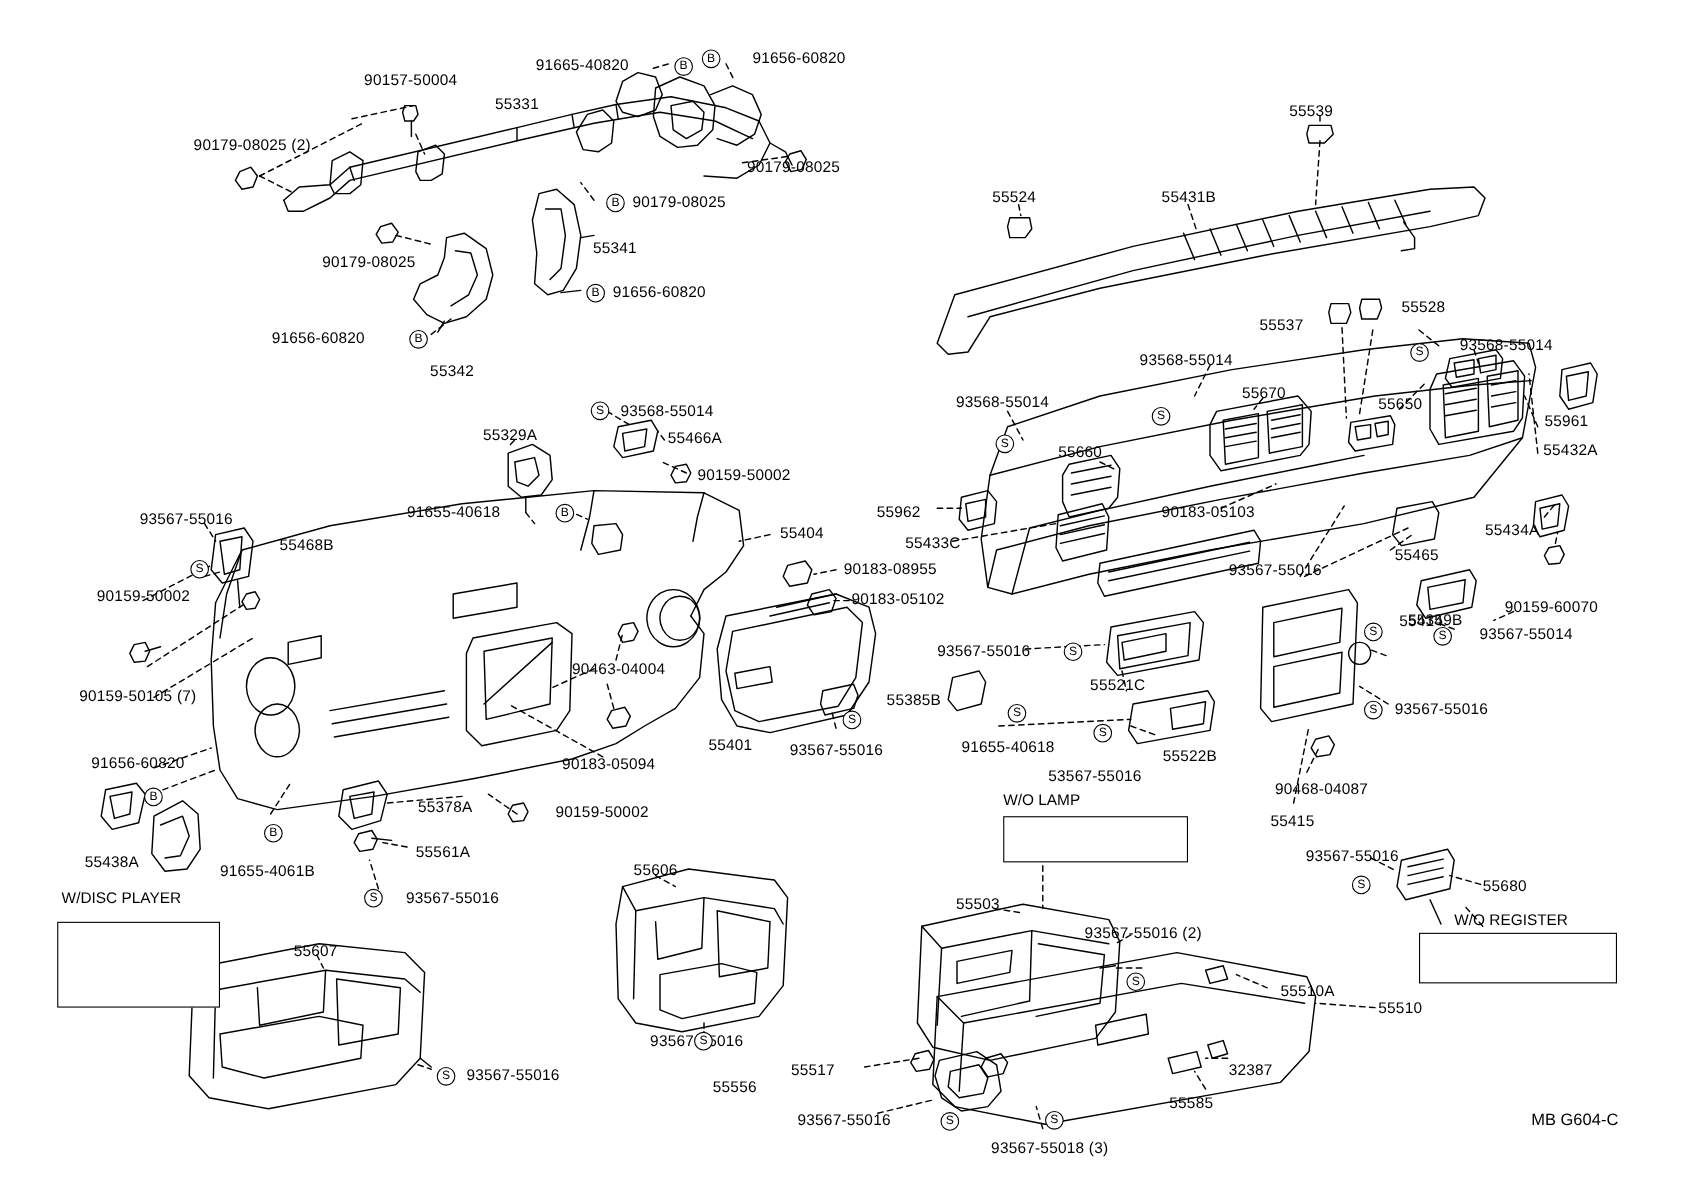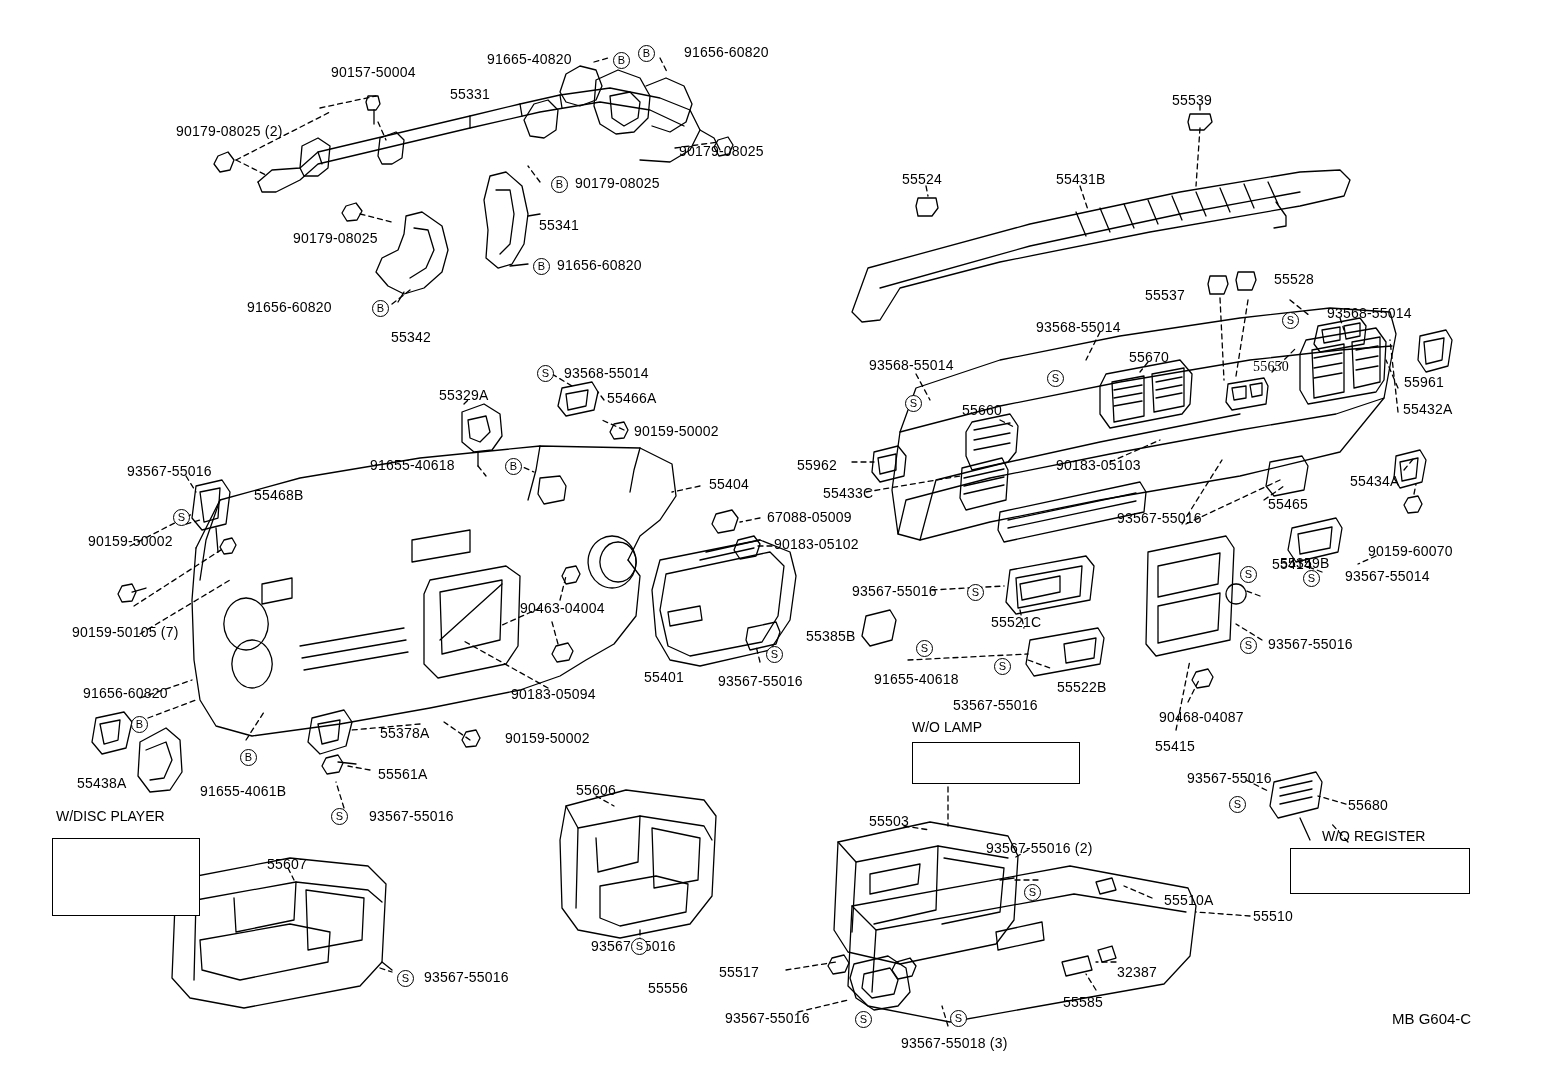--- a/index.html
+++ b/index.html
@@ -409,38 +409,38 @@
       <div class="lbl" style="left: 293px; top: 231px;">90179-08025</div>
       <div class="lbl" style="left: 557px; top: 258px;">91656-60820</div>
       <div class="lbl" style="left: 1274px; top: 272px;">55528</div>
       <div class="lbl" style="left: 1145px; top: 288px;">55537</div>
       <div class="lbl" style="left: 1327px; top: 306px;">93568-55014</div>
       <div class="lbl" style="left: 247px; top: 300px;">91656-60820</div>
       <div class="lbl" style="left: 391px; top: 330px;">55342</div>
       <div class="lbl" style="left: 1036px; top: 320px;">93568-55014</div>
       <div class="lbl" style="left: 869px; top: 358px;">93568-55014</div>
       <div class="lbl" style="left: 1129px; top: 350px;">55670</div>
-      <div class="lbl" style="left: 1253px; top: 360px; font-family: Liberation Serif, serif;">55650</div>
+      <div class="lbl" style="left: 1253px; top: 360px;">55650</div>
       <div class="lbl" style="left: 1404px; top: 375px;">55961</div>
       <div class="lbl" style="left: 564px; top: 366px;">93568-55014</div>
       <div class="lbl" style="left: 439px; top: 388px;">55329A</div>
       <div class="lbl" style="left: 607px; top: 391px;">55466A</div>
       <div class="lbl" style="left: 962px; top: 403px;">55660</div>
       <div class="lbl" style="left: 1403px; top: 402px;">55432A</div>
       <div class="lbl" style="left: 634px; top: 424px;">90159-50002</div>
       <div class="lbl" style="left: 370px; top: 458px;">91655-40618</div>
       <div class="lbl" style="left: 797px; top: 458px;">55962</div>
       <div class="lbl" style="left: 1056px; top: 458px;">90183-05103</div>
       <div class="lbl" style="left: 709px; top: 477px;">55404</div>
       <div class="lbl" style="left: 127px; top: 464px;">93567-55016</div>
       <div class="lbl" style="left: 823px; top: 486px;">55433C</div>
       <div class="lbl" style="left: 1350px; top: 474px;">55434A</div>
       <div class="lbl" style="left: 254px; top: 488px;">55468B</div>
       <div class="lbl" style="left: 1268px; top: 497px;">55465</div>
-      <div class="lbl" style="left: 767px; top: 510px;">67088-05009</div>
+      <div class="lbl" style="left: 767px; top: 510px;">90183-08955</div>
       <div class="lbl" style="left: 1117px; top: 511px;">93567-55016</div>
       <div class="lbl" style="left: 88px; top: 534px;">90159-50002</div>
       <div class="lbl" style="left: 774px; top: 537px;">90183-05102</div>
       <div class="lbl" style="left: 1236px; top: 556px; margin-left: 44px;">55359B</div>
       <div class="lbl" style="left: 1368px; top: 544px;">90159-60070</div>
       <div class="lbl" style="left: 1345px; top: 569px;">93567-55014</div>
       <div class="lbl" style="left: 520px; top: 601px;">90463-04004</div>
       <div class="lbl" style="left: 1272px; top: 557px; text-align: center;">55414</div>
       <div class="lbl" style="left: 72px; top: 625px;">90159-50105 (7)</div>
       <div class="lbl" style="left: 852px; top: 584px;">93567-55016</div>

